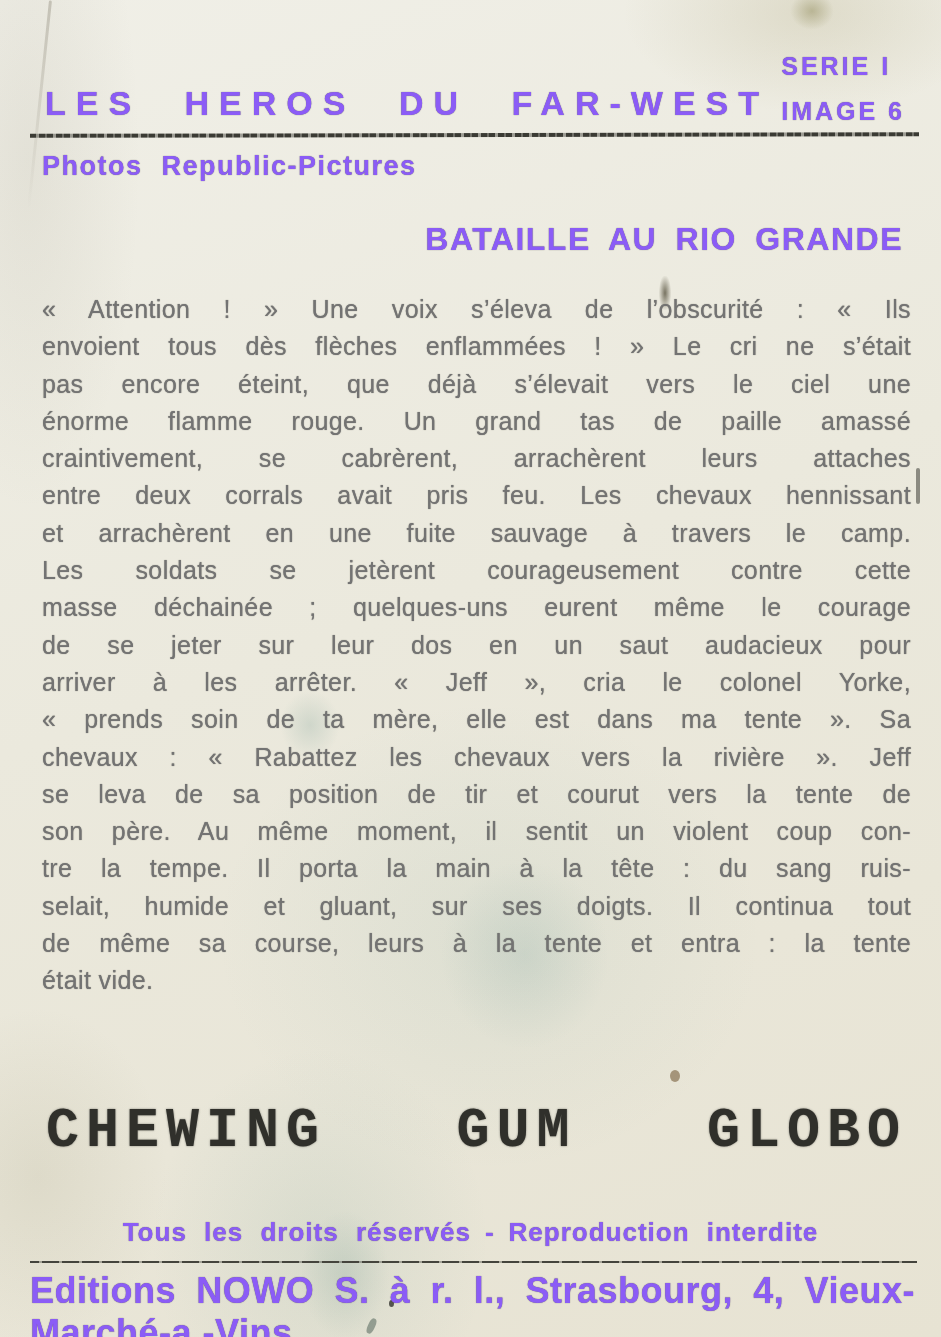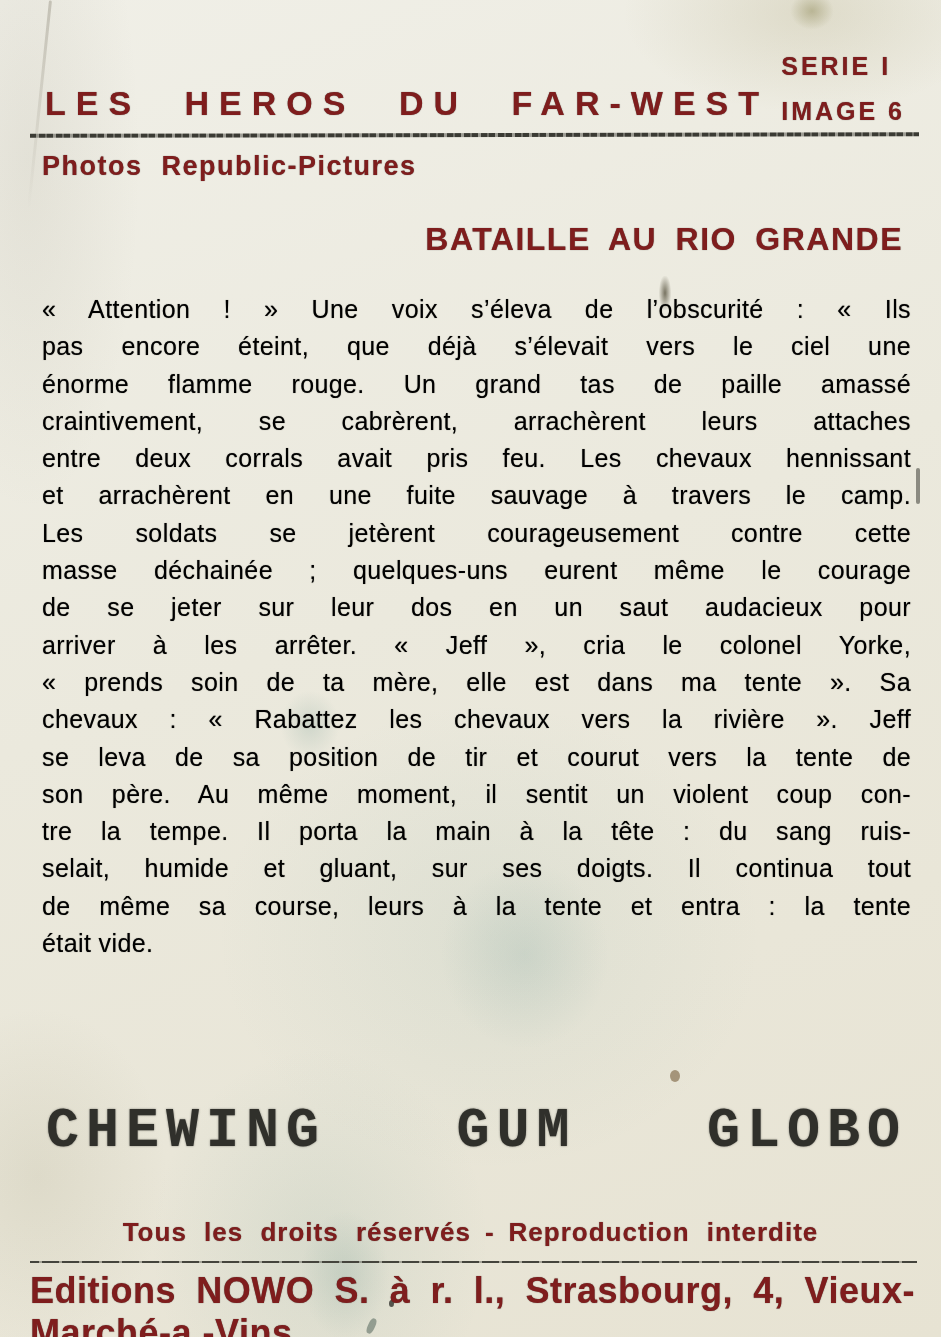--- a/index.html
+++ b/index.html
@@ -9,22 +9,22 @@
     background:
       radial-gradient(ellipse 300px 160px at 86% 1%, rgba(158,148,98,.20), transparent 62%),
       radial-gradient(ellipse 420px 360px at 52% 70%, rgba(110,155,145,.10), transparent 65%),
       radial-gradient(ellipse 260px 300px at 34% 93%, rgba(105,150,140,.13), transparent 65%),
       radial-gradient(ellipse 200px 260px at 4% 88%, rgba(150,145,110,.14), transparent 65%),
       radial-gradient(ellipse 160px 500px at 3% 12%, rgba(140,135,115,.12), transparent 70%),
       linear-gradient(160deg,#f0efe7 0%,#ebe9dd 45%,#e7e3d3 100%);
     color:#34342e;
   }
   .abs{position:absolute;}
-  .ink{color:#000000;text-shadow:0 0 1px rgba(55,55,48,.65);}
-  .ink-dark{color:#7f1d1d;text-shadow:0 0 1px rgba(45,45,40,.75);}
+  .ink{color:#737373;text-shadow:0 0 1px rgba(55,55,48,.65);}
+  .ink-dark{color:#8b5cf6;text-shadow:0 0 1px rgba(45,45,40,.75);}
 
   .series-block{right:36px;top:44px;text-align:left;}
   .series-line{font-size:25px;font-weight:bold;letter-spacing:3px;line-height:45px;}
 
   .main-title{left:45px;top:84px;font-size:34px;font-weight:bold;letter-spacing:10px;word-spacing:24px;white-space:nowrap;}
 
   .rule1{left:30px;right:22px;top:133px;height:4px;transform:skewY(-0.1deg);
     background:repeating-linear-gradient(90deg,#3b3b34 0 6px,rgba(59,59,52,.45) 6px 9px,#3b3b34 9px 15px,rgba(59,59,52,.7) 15px 17px);}
 
   .photo-credit{left:42px;top:151px;font-size:27px;font-weight:bold;letter-spacing:1.5px;word-spacing:10px;}
@@ -81,20 +81,21 @@
 <div class="abs main-title ink-dark">LES HEROS DU FAR-WEST</div>
 
 <div class="abs rule1"></div>
 
 <div class="abs photo-credit ink-dark">Photos Republic-Pictures</div>
 
 <div class="abs story-title ink-dark">BATAILLE AU RIO GRANDE</div>
 
 <div class="abs story ink">
     <div class="story-line">« Attention ! » Une voix s’éleva de l’obscurité : « Ils</div>
+    <div class="story-line">envoient tous dès flèches enflammées ! » Le cri ne s’était</div>
     <div class="story-line">pas encore éteint, que déjà s’élevait vers le ciel une</div>
     <div class="story-line">énorme flamme rouge. Un grand tas de paille amassé</div>
     <div class="story-line">craintivement, se cabrèrent, arrachèrent leurs attaches</div>
     <div class="story-line">entre deux corrals avait pris feu. Les chevaux hennissant</div>
     <div class="story-line">et arrachèrent en une fuite sauvage à travers le camp.</div>
     <div class="story-line">Les soldats se jetèrent courageusement contre cette</div>
     <div class="story-line">masse déchainée ; quelques-uns eurent même le courage</div>
     <div class="story-line">de se jeter sur leur dos en un saut audacieux pour</div>
     <div class="story-line">arriver à les arrêter. « Jeff », cria le colonel Yorke,</div>
     <div class="story-line">« prends soin de ta mère, elle est dans ma tente ». Sa</div>

